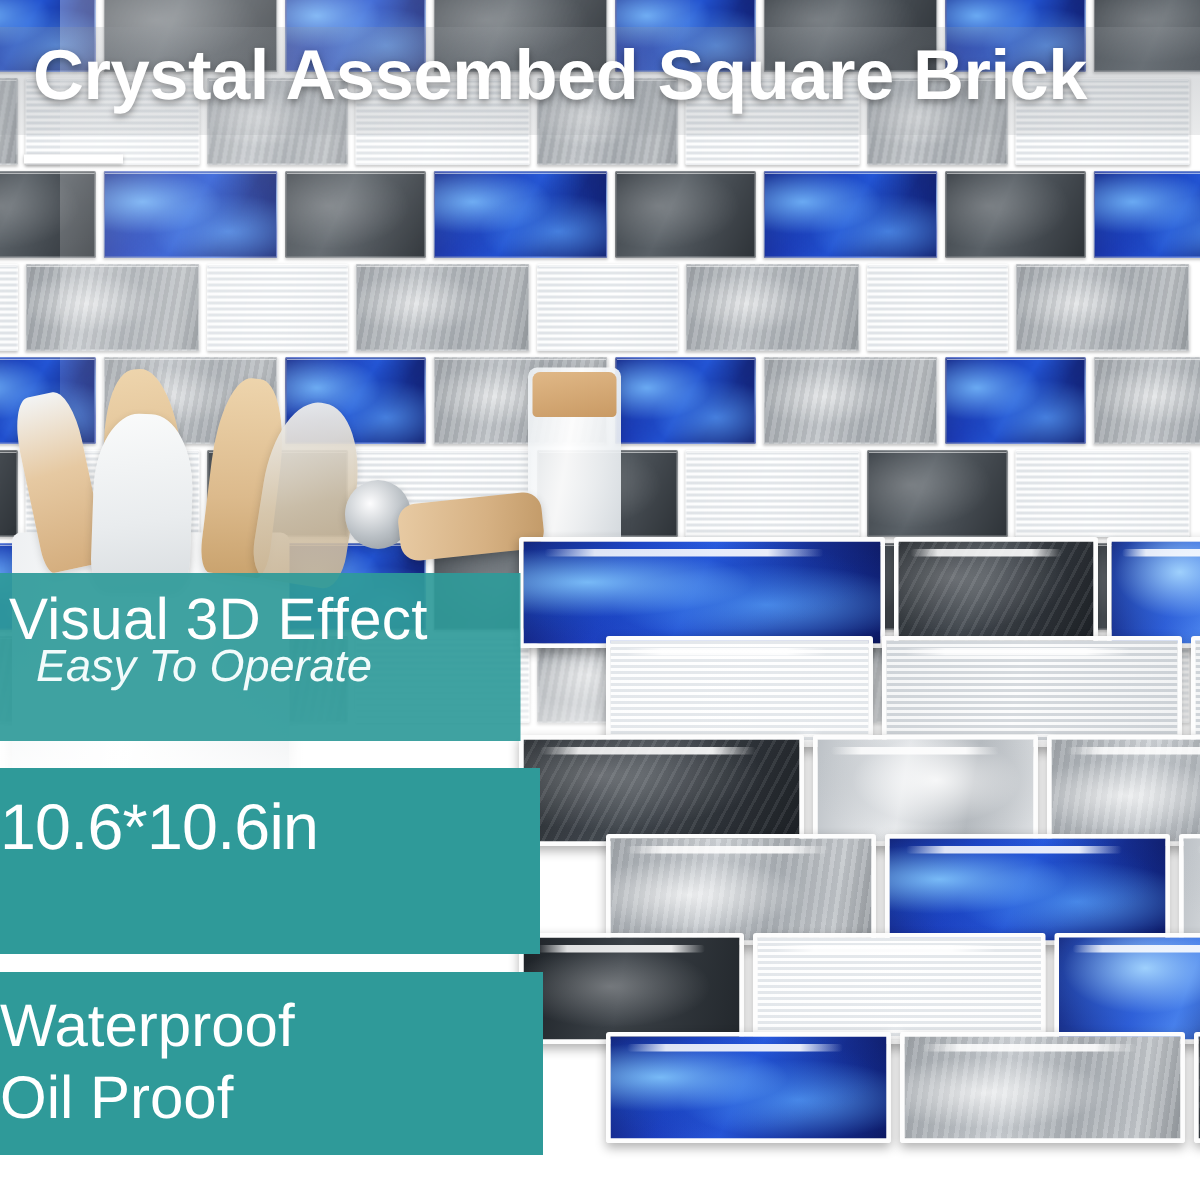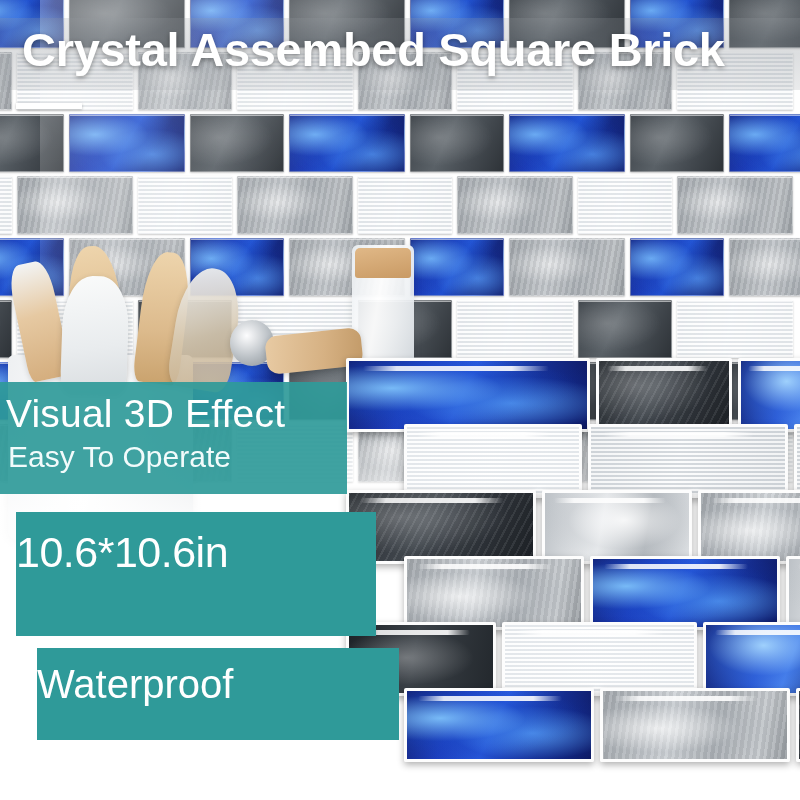--- a/index.html
+++ b/index.html
@@ -53,25 +53,25 @@
      background:linear-gradient(180deg,rgba(150,155,160,.22) 0%,rgba(140,146,152,.30) 50%,rgba(150,155,160,.20) 100%);}
   .title{position:absolute;left:22px;top:22px;width:770px;
      font-size:47px;font-weight:bold;color:#ffffff;letter-spacing:-.3px;
      text-shadow:0 2px 5px rgba(0,0,0,.38);white-space:nowrap;}
   .title-rule{position:absolute;left:16px;top:103px;width:66px;height:6px;background:#ffffff;
      box-shadow:0 1px 3px rgba(0,0,0,.25);}
 
   
   .band{position:absolute;background:#2f9a99;color:#ffffff;}
   .band.b1{left:0;top:382px;width:347px;height:112px;background:rgba(47,154,153,.92);}
-  .band.b2{left:16px;top:512px;width:360px;height:124px;}
-  .band.b3{left:0;top:648px;width:362px;height:92px;margin-left:37px;}
+  .band.b2{left:0;top:512px;width:360px;height:124px;}
+  .band.b3{left:0;top:648px;width:362px;height:122px;}
   .band-l1{position:absolute;left:0;width:100%;font-weight:normal;}
   .b1 .l1{top:10px;font-size:39px;letter-spacing:.2px;padding-left:6px;}
-  .b1 .l2{top:58px;font-size:30px;color:#f2fbfb;padding-left:8px;}
+  .b1 .l2{top:46px;font-size:30px;color:#f2fbfb;padding-left:24px;font-style:italic;}
   .b2 .l1{top:16px;font-size:43px;letter-spacing:-.5px;}
   .b2 .l2{top:70px;font-size:31px;color:#f2fbfb;}
   .b3 .l1{top:14px;font-size:40px;}
   .b3 .l2{top:62px;font-size:40px;}
 
   
   .panel{position:absolute;left:346px;top:358px;width:462px;height:430px;}
   .prow{position:absolute;display:flex;}
   .pt{height:74px;margin-right:6px;border:3px solid #fdfdfd;border-radius:2px;
       box-shadow:0 3px 7px rgba(0,0,0,.30);box-sizing:border-box;position:relative;overflow:hidden;}
@@ -250,15 +250,16 @@
     <div class="band-l1 l1">Visual 3D Effect</div>
     <div class="band-l1 l2">Easy To Operate</div>
   </div>
 
   <div class="band b2">
     <div class="band-l1 l1">10.6*10.6in</div>
   </div>
 
   <div class="band b3">
     <div class="band-l1 l1">Waterproof</div>
+    <div class="band-l1 l2">Oil Proof</div>
   </div>
 
 </div>
 
 </body></html>

